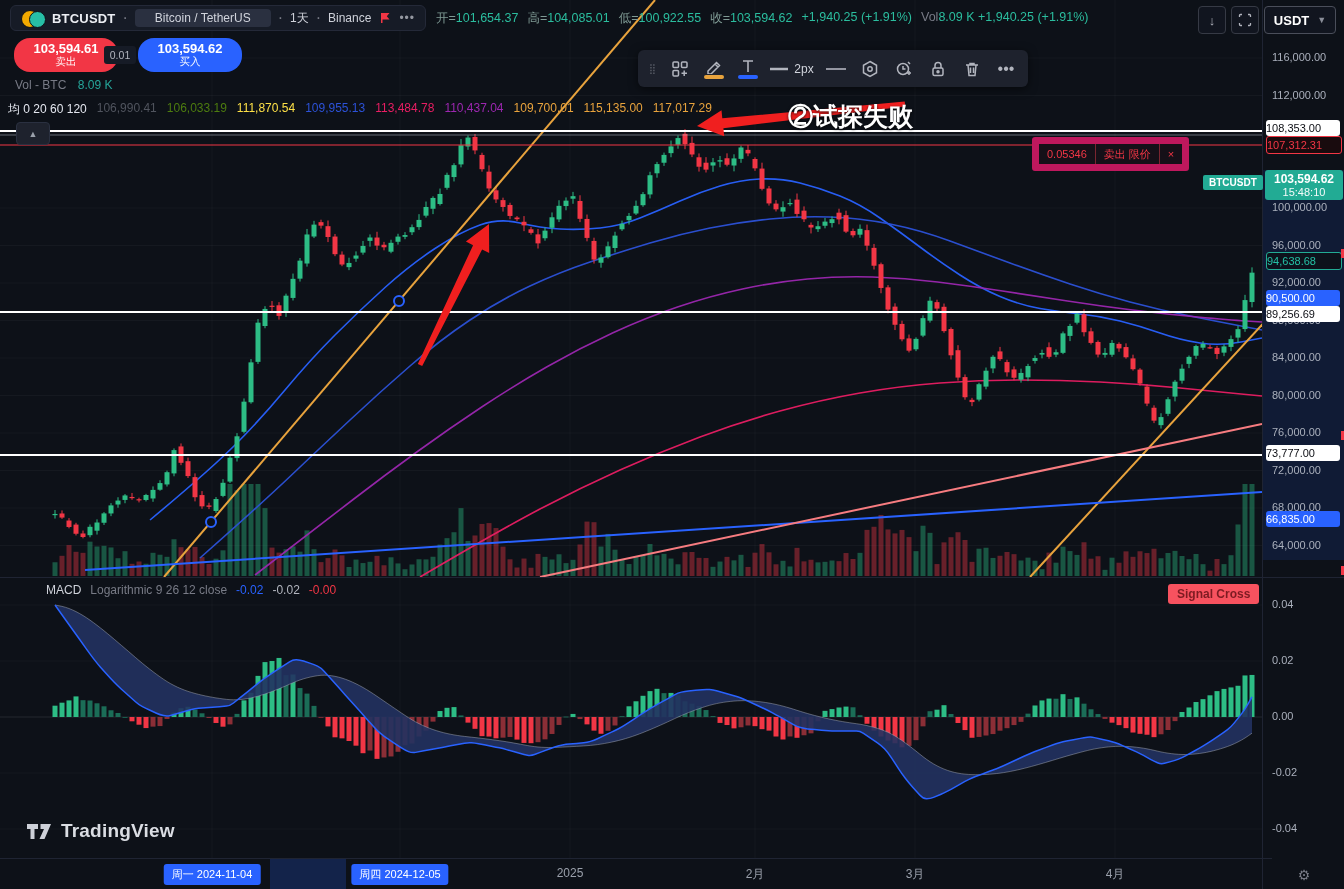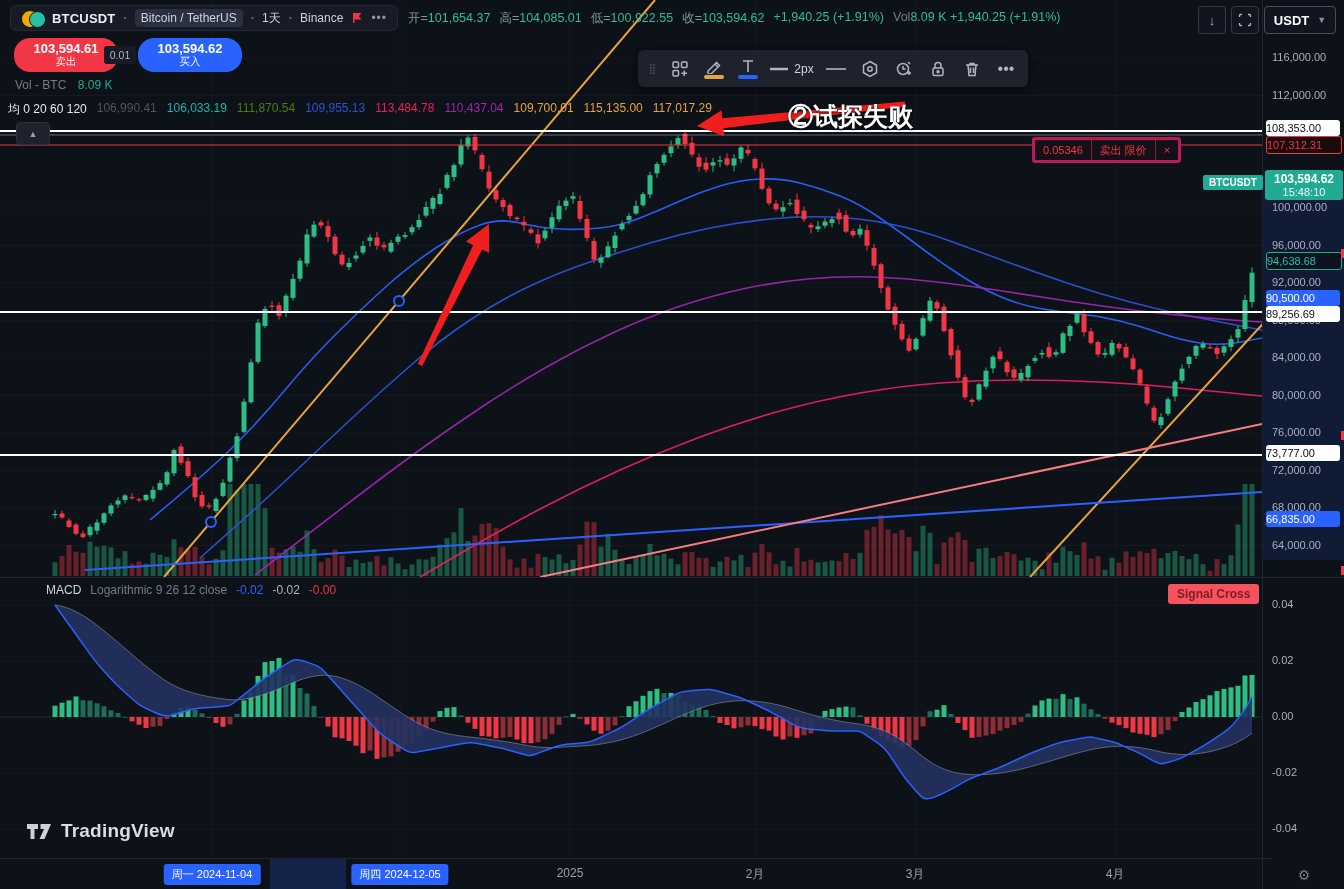--- a/index.html
+++ b/index.html
@@ -8,21 +8,21 @@
   #chart-svg{position:absolute;left:0;top:0;z-index:1;}
 
   
   .hdr{position:absolute;top:5px;left:10px;display:flex;align-items:center;gap:10px;z-index:6;}
   .pill{display:flex;align-items:center;gap:7px;background:#161b26;border:1px solid #242938;
         border-radius:6px;padding:3px 10px;}
   .coin{position:relative;width:24px;height:17px;}
   .coin .c1{position:absolute;left:0;top:0;width:16px;height:16px;border-radius:50%;background:#f2a900;border:1px solid #0d1118;}
   .coin .c2{position:absolute;left:8px;top:1px;width:15px;height:15px;border-radius:50%;background:#27bfa6;border:1px solid #0d1118;}
   .sym{font-weight:700;font-size:13px;color:#eceef3;letter-spacing:.2px;}
-  .chip{background:#2a3040;border-radius:4px;padding:2px 6px;font-size:12px;color:#d1d4dc;}
+  .chip{background:#2a3040;border-radius:4px;padding:2px 20px;font-size:12px;color:#d1d4dc;}
   .dim{color:#787b86;}
   .hsmall{font-size:12px;color:#cfd2da;}
   .dots{color:#9598a1;font-size:12px;letter-spacing:1px;}
   .ohlc{display:flex;gap:9px;font-size:12.5px;white-space:nowrap;}
   .ohlc .lb{color:#7f9a94;}
   .ohlc .vl{color:#2bbd9e;}
   .topbtns{position:absolute;top:6px;right:0;display:flex;gap:5px;z-index:7;align-items:center;}
   .icobtn{width:26px;height:26px;border:1px solid #363a45;border-radius:4px;background:#11151f;
           display:flex;align-items:center;justify-content:center;color:#b2b5be;font-size:13px;}
   .usdt{height:26px;min-width:70px;border:1px solid #4a4e5a;border-radius:4px;background:#11151f;
@@ -54,21 +54,21 @@
   .tbi .txt{font-size:12px;color:#d1d4dc;}
   .thick{flex-direction:row;gap:6px;min-width:52px;}
   .drag{min-width:18px;color:#565a64;font-size:10px;letter-spacing:1px;}
 
   
   .anno{position:absolute;z-index:7;color:#ffffff;font-size:25px;font-weight:600;
         text-shadow:0 1px 3px rgba(0,0,0,.8);white-space:nowrap;}
 
   
   .order{position:absolute;left:1032px;top:137px;height:20px;z-index:7;display:flex;align-items:center;
-         border:3px solid #be185d;border-radius:3px;background:#151018;color:#f23645;font-size:11px;}
+         border:7px solid #be185d;border-radius:3px;background:#151018;color:#f23645;font-size:11px;}
   .order .cell{padding:2px 8px;display:flex;align-items:center;height:100%;}
   .order .sep{width:1px;height:100%;background:#7a2530;}
 
   
   .sigcross{position:absolute;left:1168px;top:584px;background:#f7525f;color:#7d1b22;font-size:12px;
             font-weight:700;padding:3px 9px;border-radius:3px;z-index:7;}
 
   .macdrow{position:absolute;left:46px;top:583px;font-size:12px;z-index:6;display:flex;gap:9px;white-space:nowrap;}
 
   
@@ -927,22 +927,22 @@
 
   <div class="volrow">
     <span class="dim">Vol - BTC</span>
     <span class="v">8.09 K</span>
   </div>
 
   <div class="marow">
     <span class="lbl">均 0 20 60 120</span>
     <span id="ma-values" style="display:flex;gap:10px;">
         <span style="color: rgb(80, 84, 94);">106,990.41</span>
-        <span style="color: #14b8a6;">106,033.19</span>
-        <span style="color: #4d7c0f;">111,870.54</span>
+        <span style="color: #4d7c0f;">106,033.19</span>
+        <span style="color: #fde047;">111,870.54</span>
         <span style="color: rgb(44, 82, 216);">109,955.13</span>
         <span style="color: rgb(233, 30, 99);">113,484.78</span>
         <span style="color: rgb(156, 39, 176);">110,437.04</span>
         <span style="color: rgb(232, 163, 61);">109,700.01</span>
         <span style="color: rgb(232, 163, 61);">115,135.00</span>
         <span style="color: rgb(232, 163, 61);">117,017.29</span>
       </span>
   </div>
 
   <div class="fltbar">

